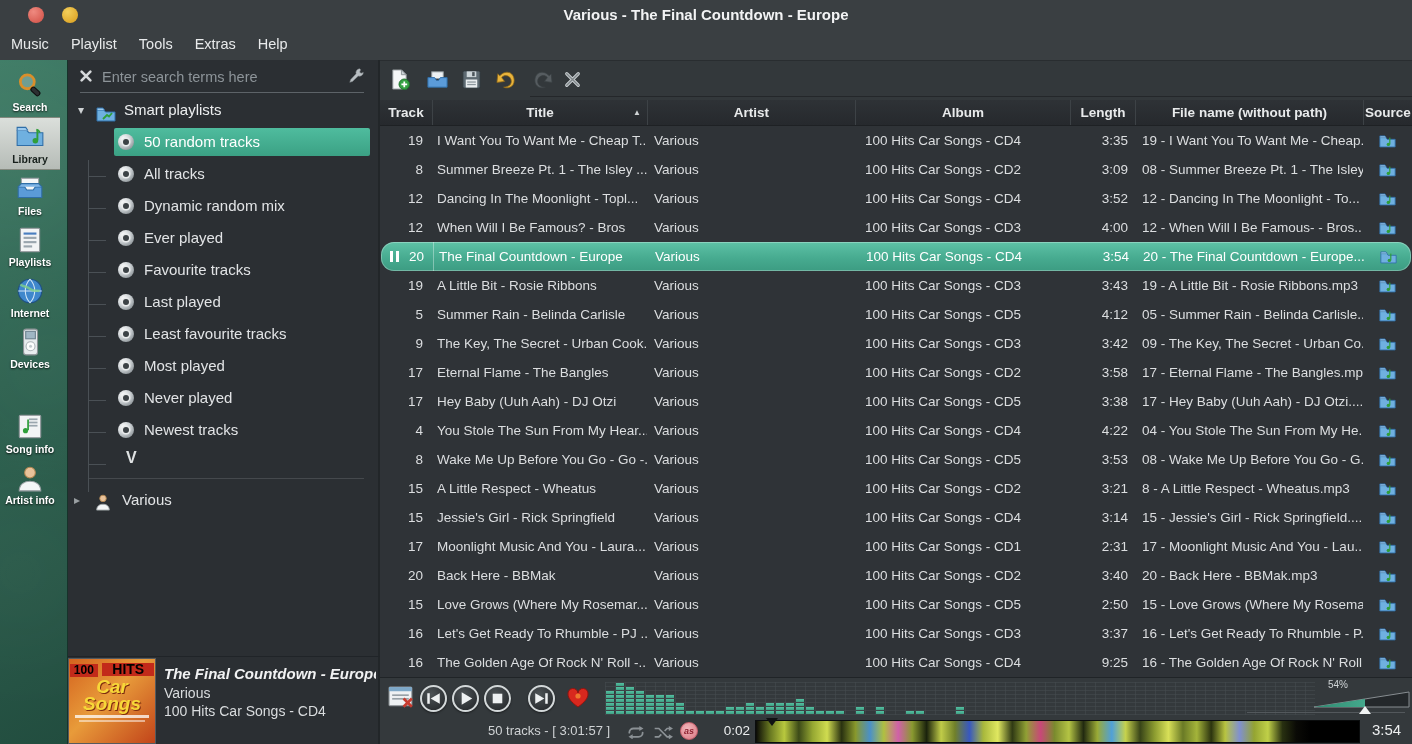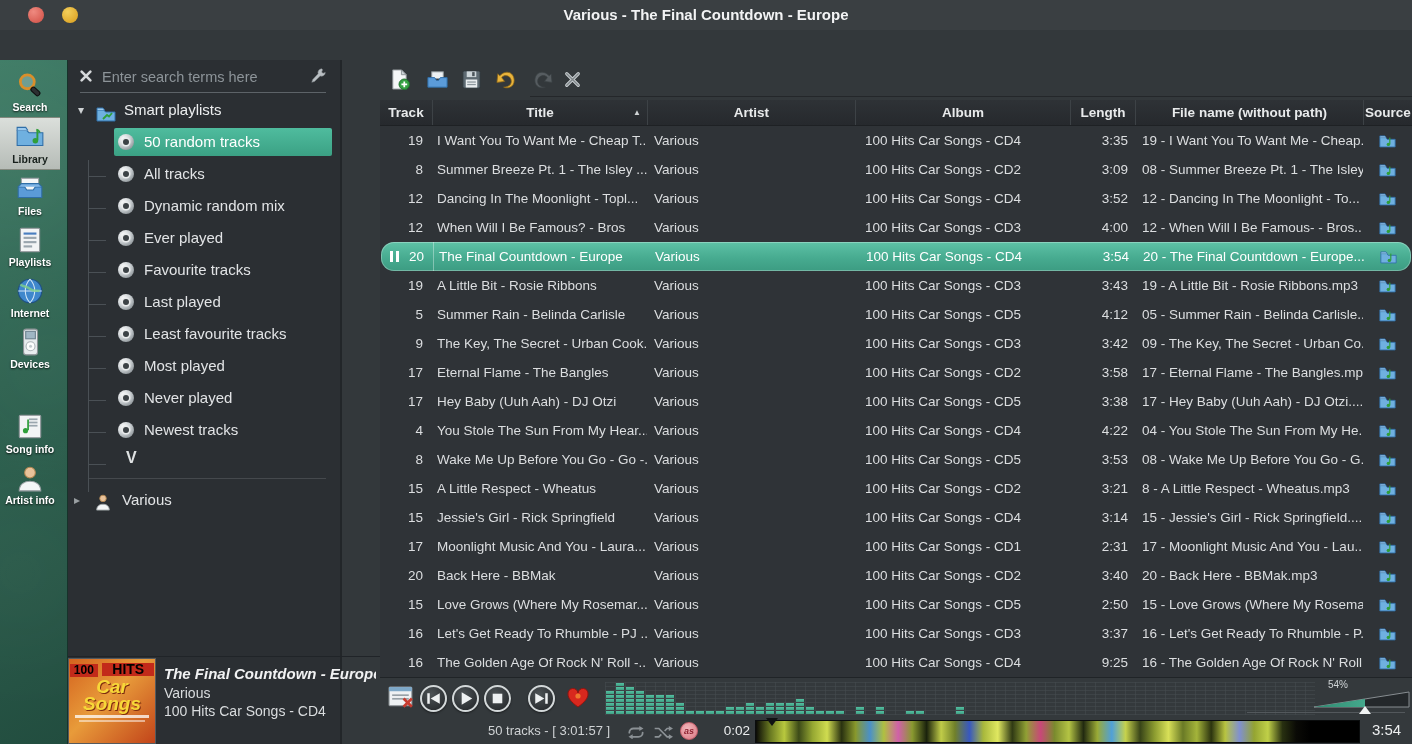--- a/index.html
+++ b/index.html
@@ -26,21 +26,21 @@
                   radial-gradient(circle at 30% 75%,rgba(255,255,255,.10),transparent 30%);}
   .side-item{position:relative;width:60px;padding:4px 0;text-align:center;cursor:pointer;}
   .side-item .sicon{display:block;width:30px;height:30px;margin:0 auto;}
   .side-item .slabel{display:block;font-size:10.5px;font-weight:bold;color:#fff;
        text-shadow:0 1px 2px rgba(0,0,0,.8);margin-top:1px;}
   .side-item.selected{background:linear-gradient(#dbdfdb,#b6bcb7);
        border-top:1px solid #84897f;border-bottom:1px solid #84897f;}
   .side-item.selected .slabel{color:#17201c;text-shadow:none;}
   .side-item.gap{margin-top:34px;}
   
-  #libpanel{position:absolute;left:68px;top:60px;width:274px;height:684px;background:#2b2f33;
+  #libpanel{position:absolute;left:68px;top:60px;width:312px;height:684px;background:#2b2f33;
        border-right:2px solid #222629;box-sizing:border-box;}
   #searchrow{position:relative;height:34px;}
   #searchrow::after{content:"";position:absolute;left:12px;right:14px;bottom:1px;height:1px;background:#5d6368;}
   #clear-search{position:absolute;left:11px;top:9px;width:14px;height:14px;}
   #search-input{position:absolute;left:32px;top:4px;width:230px;height:24px;border:none;outline:none;
        background:transparent;color:#e4e6e7;font-size:14.5px;font-family:"Liberation Sans",sans-serif;}
   #search-input::placeholder{color:#8d9499;opacity:1;}
   #wrench{position:absolute;right:12px;top:7px;width:18px;height:18px;}
   #tree{position:relative;}
   .treeline{position:absolute;background:#4a5055;}
@@ -147,20 +147,21 @@
 <body>
 
 <div id="app">
 
   <div id="titlebar">
     <div id="btn-close" class="winbtn"></div>
     <div id="btn-min" class="winbtn"></div>
     <div id="win-title">Various - The Final Countdown - Europe</div>
   </div>
 
+  <div id="menubar"><div class="menu-item">Music</div><div class="menu-item">Playlist</div><div class="menu-item">Tools</div><div class="menu-item">Extras</div><div class="menu-item">Help</div></div>
 
   <div id="sidebar">
       <div class="side-item">
         <span class="sicon"><svg viewBox="0 0 28 28">
             <circle cx="11.5" cy="11" r="6.5" fill="#dff0fa" fill-opacity=".3" stroke="#d98f2b" stroke-width="2.6"></circle>
             <rect x="17" y="15.2" width="9.5" height="4.4" rx="2" transform="rotate(42 17 15.2)" fill="#2c2f31" stroke="#0c0d0e"></rect>
           </svg></span>
         <span class="slabel">Search</span>
       </div>
       <div class="side-item selected">

